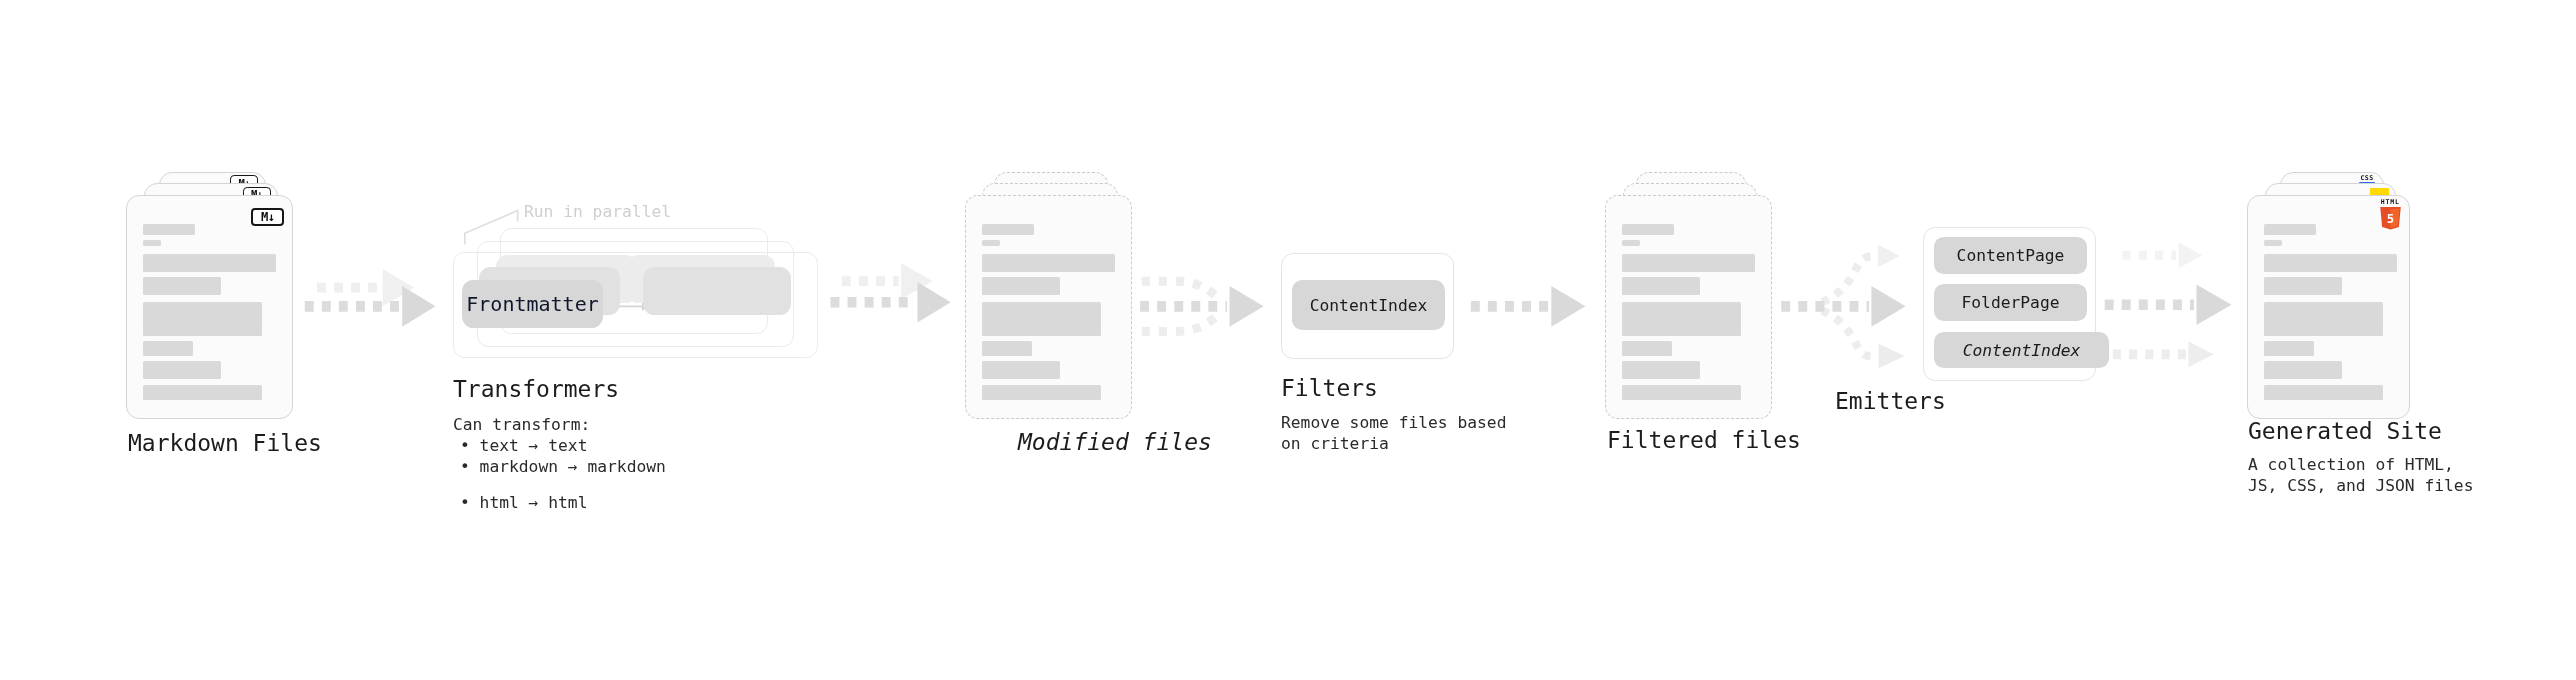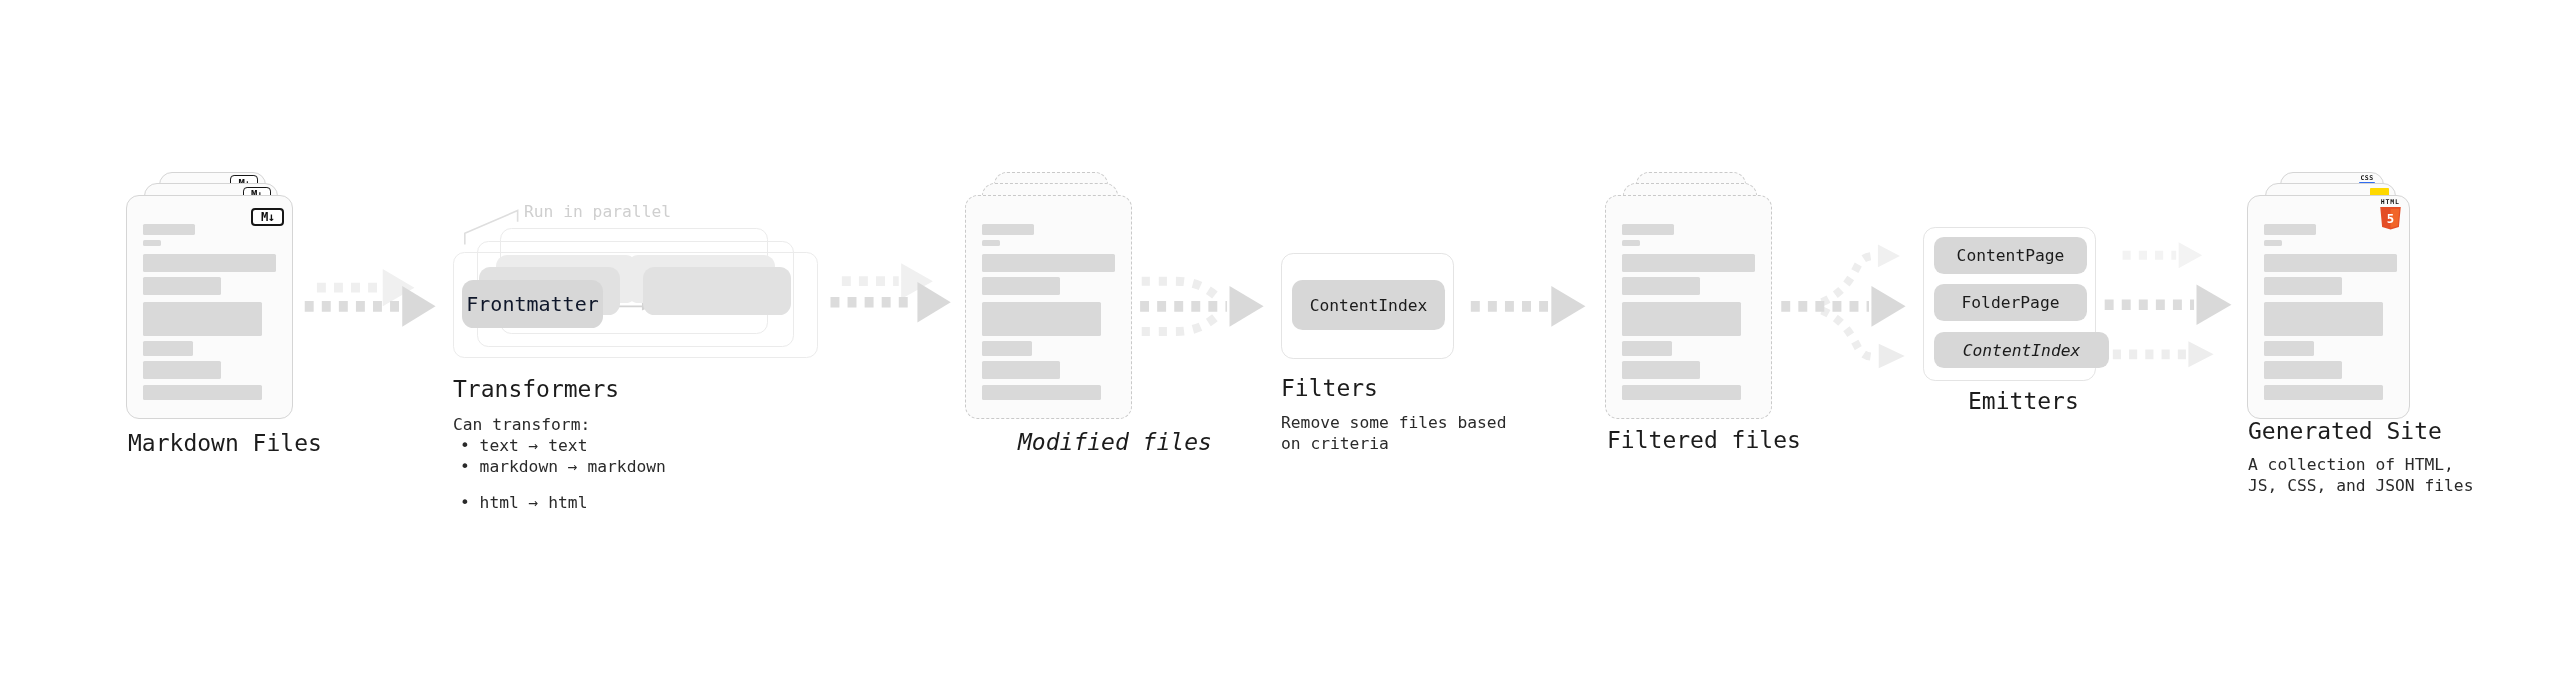--- a/index.html
+++ b/index.html
@@ -211,21 +211,21 @@
           <div class="bar b8"></div>
         </div>
     </div>
   </div>
   <div class="title" style="left:1607px; top:427px;">Filtered files</div>
 
   <div class="box" style="left:1923px; top:227px; width:173px; height:154px;"></div>
   <div class="pill" style="left:1934px; top:237px; width:153px; height:37px; border-radius:9.8px;">ContentPage</div>
   <div class="pill" style="left:1934px; top:284px; width:153px; height:37px; border-radius:9.8px;">FolderPage</div>
   <div class="pill" style="left:1934px; top:332px; width:175px; height:36px; border-radius:9.8px;font-style:italic;">ContentIndex</div>
-  <div class="title" style="left:1968px; top:388px;">Emitters</div>
+  <div class="title" style="left:1835px; top:388px;">Emitters</div>
 
   <div class="stack" style="left:2247px; top:172px; width:163px; height:247px;">
     <div class="doc z1" style="left:32.5px; top:0; width:104px; height:50px;">
       <div class="css-badge">
         <div class="css-text">CSS</div>
         <div class="css-line"></div>
       </div>
     </div>
     <div class="doc z2" style="left:18px; top:11.4px; width:131px; height:50px;">
       <div class="js-badge"></div>

